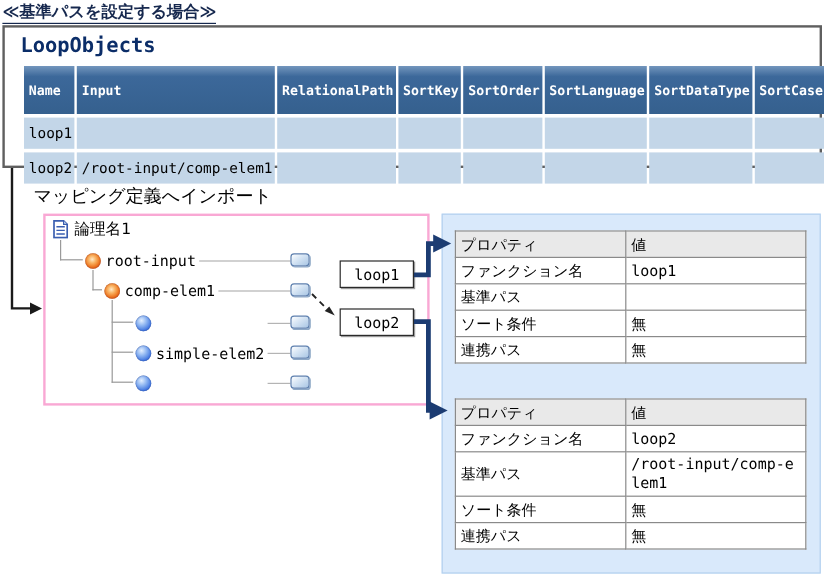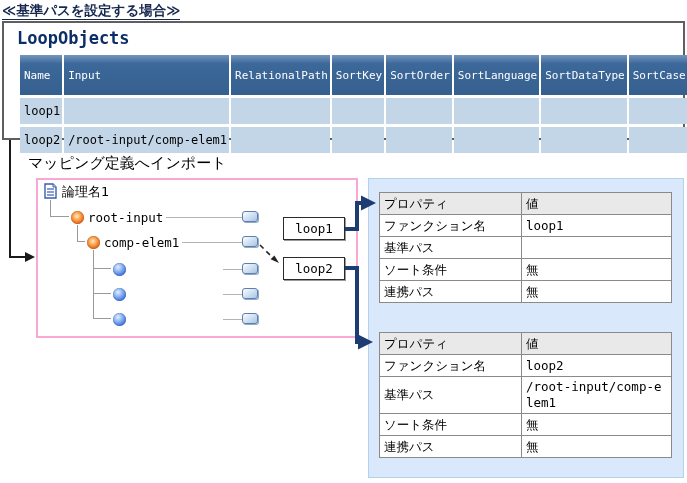--- a/index.html
+++ b/index.html
@@ -22,21 +22,21 @@
     position:absolute; left:13px; top:5px;
     font-size:17px; font-weight:bold; color:#0b2d68;
     font-family:"DejaVu Sans Mono","Liberation Mono",monospace;
   }
   table.lo-table {
     position:absolute; left:14px; top:29px;
     border-collapse:separate; border-spacing:2px 3px;
   }
   table.lo-table th {
     background:linear-gradient(to bottom,#7396bd 0%,#3c689a 22%,#35608e 100%);
-    color:#fff; font-size:11px; font-weight:normal; text-align:left;
+    color:#fff; font-size:11px; font-weight:bold; text-align:left;
     font-family:"DejaVu Sans Mono","Liberation Mono",monospace;
     height:40px; padding:2px 2px 2px 4px; white-space:nowrap; overflow:hidden;
   }
   table.lo-table td {
     background:#c3d6e8; height:26px; font-size:12px; color:#000;
     font-family:"DejaVu Sans Mono","Liberation Mono",monospace;
     padding:2px 2px 2px 4px; white-space:nowrap; overflow:hidden;
   }
   .c0{width:40px}.c1{width:138px}.c2{width:98px}.c3{width:50px}
   .c4{width:76px}.c5{width:94px}.c6{width:96px}.c7{width:53px}
@@ -180,20 +180,21 @@
     <span class="node-icon node-complex" style="left:49px; top:56px;"></span>
     <span class="tree-label abs" style="left:66px; top:55px;">comp-elem1</span>
     <div class="lead" style="left:144px; top:62px; width:60px;"></div>
     <span class="handle" style="left:204px; top:56px;"></span>
 
     <span class="node-icon node-simple" style="left:75px; top:83px;"></span>
     <div class="lead" style="left:185px; top:89px; width:19px;"></div>
     <span class="handle" style="left:204px; top:83px;"></span>
 
     <span class="node-icon node-simple" style="left:75px; top:108px;"></span>
+    <span class="tree-label abs" style="left:92px; top:107px;">simple-elem2</span>
     <div class="lead" style="left:185px; top:114px; width:19px;"></div>
     <span class="handle" style="left:204px; top:108px;"></span>
 
     <span class="node-icon node-simple" style="left:75px; top:133px;"></span>
     <div class="lead" style="left:185px; top:139px; width:19px;"></div>
     <span class="handle" style="left:204px; top:133px;"></span>
   </div>
 
   <div class="fn-box fn-loop1">
     <span>loop1</span>

